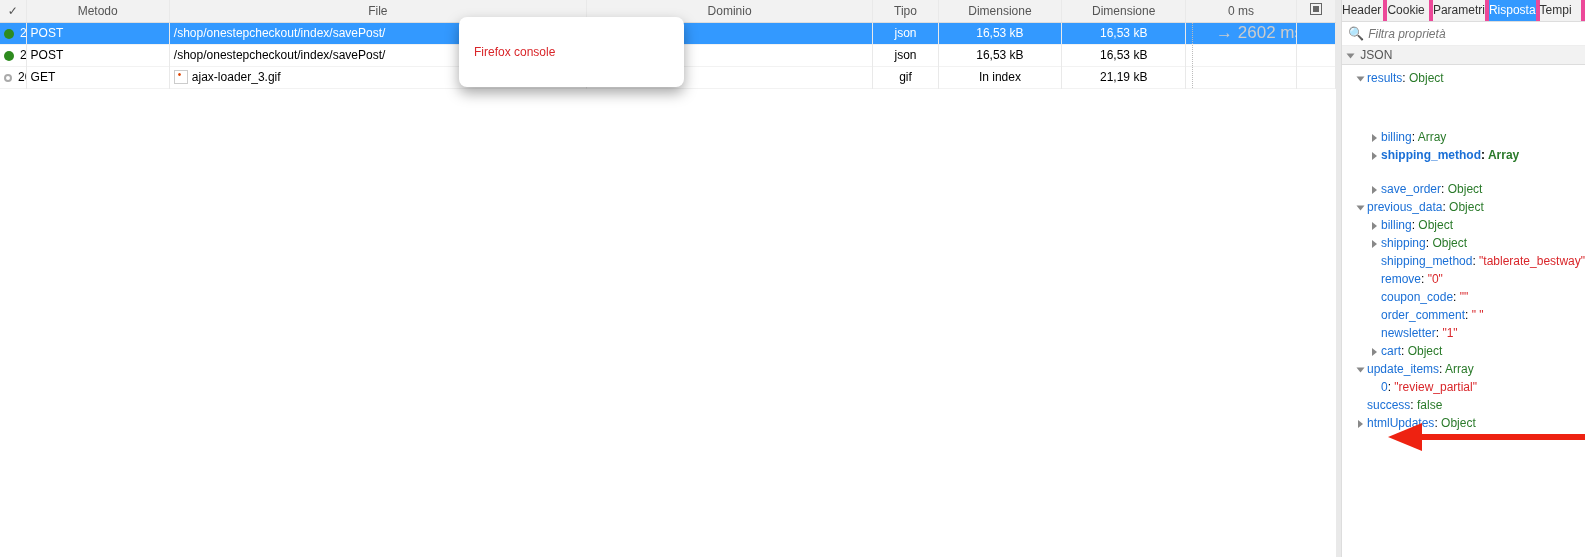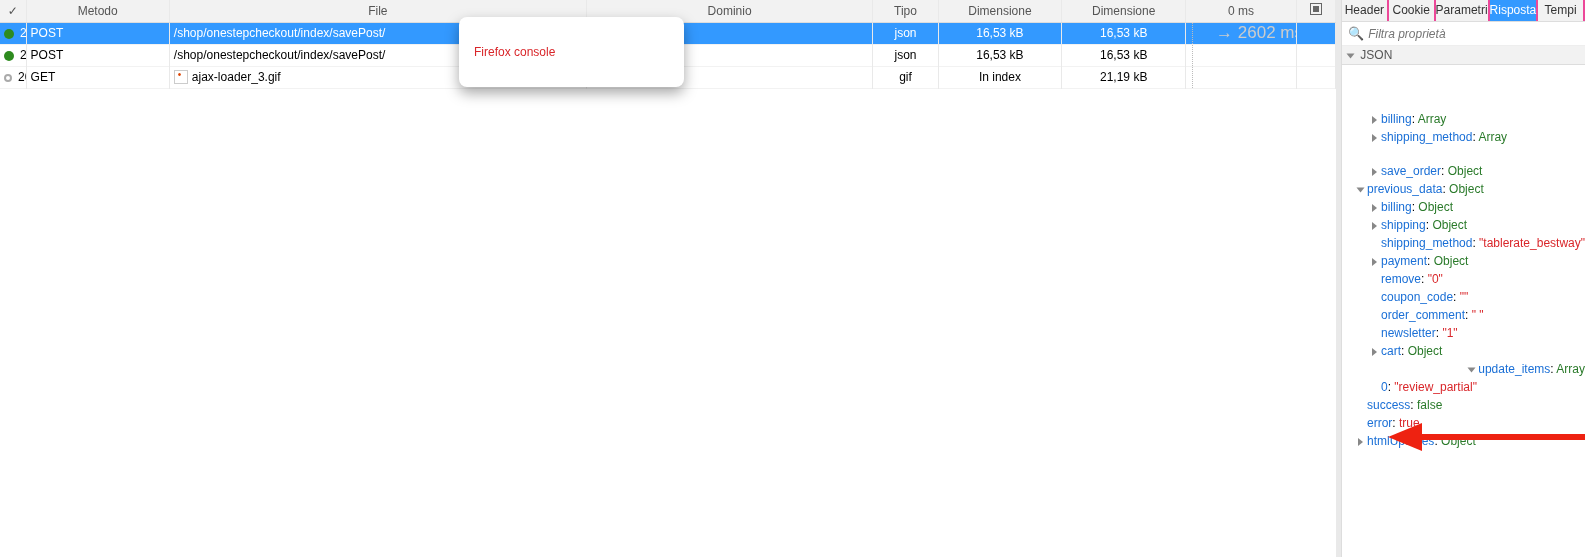--- a/index.html
+++ b/index.html
@@ -37,21 +37,21 @@
 
 .th-end-icon { display:inline-block; width:12px; height:12px; border:1px solid #666; position:relative; }
 .th-end-icon::after { content:""; position:absolute; left:2px; top:2px; width:6px; height:6px; background:#666; }
 
 
 .callout { position:absolute; left:459px; top:17px; width:225px; height:70px; background:#fff; border-radius:8px; box-shadow:0 6px 14px rgba(0,0,0,.35); display:flex; align-items:center; padding-left:15px; color:#d9262a; font-size:15px; }
 
 
 .resp { width:548px; display:flex; flex-direction:column; border-left:1px solid #ddd; }
 .tabs { display:flex; height:22px; border-bottom:1px solid #ddd; }
-.tab { flex:1; text-align:center; line-height:21px; color:#333; background:#f2f2f2; border-right:2px solid #ec4899; cursor:pointer; }
+.tab { flex:1; line-height:21px; color:#333; background:#f2f2f2; border-right:4px solid #ec4899; cursor:pointer; }
 .tab.active { background:#3399ff; color:#fff; }
 
 .filter { display:flex; align-items:center; height:24px; border-bottom:1px solid #eee; padding:0 6px; gap:4px; }
 .filter input { flex:1; border:none; outline:none; font-style:italic; color:#0369a1; background:transparent; }
 .mag { color:#888; font-size:13px; }
 
 .section-hdr { background:#f2f2f2; border-bottom:1px solid #ddd; padding:2px 6px; color:#555; }
 .tw { display:inline-block; width:0; height:0; border-top:4px solid transparent; border-bottom:4px solid transparent; border-left:5px solid #888; margin-right:4px; vertical-align:middle; }
 .tw.open { transform:rotate(90deg); }
 
@@ -160,37 +160,36 @@
       <input type="text" placeholder="Filtra proprietà" style="">
     </div>
 
     <div class="section-hdr">
       <span class="tw open"></span>
       <span>JSON</span>
     </div>
 
     <div class="tree" id="tree">
 
+      <div class="node" style="padding-left: 6px;"><span class="tw open"></span><span class="key">results</span><span>: </span><span class="typ">Object</span></div>
         <div class="node" style="padding-left: 20px; margin-top: 41px;"><span class="tw"></span><span class="key">billing</span><span>: </span><span class="typ">Array</span></div>
-        <div class="node" style="padding-left: 20px;"><span class="tw"></span><span class="key">shipping_method</span><span>: </span><span class="typ">Array</span></div>
+        <div class="node" style="padding-left: 20px; font-weight: bold;"><span class="tw"></span><span class="key">shipping_method</span><span>: </span><span class="typ">Array</span></div>
         <div class="node" style="padding-left: 20px; margin-top: 16px;"><span class="tw"></span><span class="key">save_order</span><span>: </span><span class="typ">Object</span></div>
         <div class="node" style="padding-left: 6px;"><span class="tw open"></span><span class="key">previous_data</span><span>: </span><span class="typ">Object</span></div>
         <div class="node" style="padding-left: 20px;"><span class="tw"></span><span class="key">billing</span><span>: </span><span class="typ">Object</span></div>
         <div class="node" style="padding-left: 20px;"><span class="tw"></span><span class="key">shipping</span><span>: </span><span class="typ">Object</span></div>
         <div class="node" style="padding-left: 20px;"><span style="display:inline-block;width:9px"></span><span class="key">shipping_method</span><span>: </span><span class="str">"tablerate_bestway"</span></div>
-        <div class="node" style="padding-left: 20px;"><span class="tw"></span><span class="key">payment</span><span>: </span><span class="typ">Object</span></div>
         <div class="node" style="padding-left: 20px;"><span style="display:inline-block;width:9px"></span><span class="key">remove</span><span>: </span><span class="str">"0"</span></div>
         <div class="node" style="padding-left: 20px;"><span style="display:inline-block;width:9px"></span><span class="key">coupon_code</span><span>: </span><span class="str">""</span></div>
         <div class="node" style="padding-left: 20px;"><span style="display:inline-block;width:9px"></span><span class="key">order_comment</span><span>: </span><span class="str">" "</span></div>
         <div class="node" style="padding-left: 20px;"><span style="display:inline-block;width:9px"></span><span class="key">newsletter</span><span>: </span><span class="str">"1"</span></div>
         <div class="node" style="padding-left: 20px;"><span class="tw"></span><span class="key">cart</span><span>: </span><span class="typ">Object</span></div>
-        <div class="node" style="padding-left: 6px; text-align: right;"><span class="tw open"></span><span class="key">update_items</span><span>: </span><span class="typ">Array</span></div>
+        <div class="node" style="padding-left: 6px;"><span class="tw open"></span><span class="key">update_items</span><span>: </span><span class="typ">Array</span></div>
         <div class="node" style="padding-left: 20px;"><span style="display:inline-block;width:9px"></span><span class="key">0</span><span>: </span><span class="str">"review_partial"</span></div>
         <div class="node" style="padding-left: 6px;"><span style="display:inline-block;width:9px"></span><span class="key">success</span><span>: </span><span class="bool-false">false</span></div>
-        <div class="node" style="padding-left: 6px;"><span style="display:inline-block;width:9px"></span><span class="key">error</span><span>: </span><span class="bool-true">true</span></div>
         <div class="node" style="padding-left: 6px;"><span class="tw"></span><span class="key">htmlUpdates</span><span>: </span><span class="typ">Object</span></div>
         <div class="arrow" style="left:80px; top:369px; width:225px;">
         <div class="arrow-head"></div>
         <div class="arrow-line" style="width:225px;"></div>
       </div>
     </div>
   </div>
 </div>
 
 </body></html>

